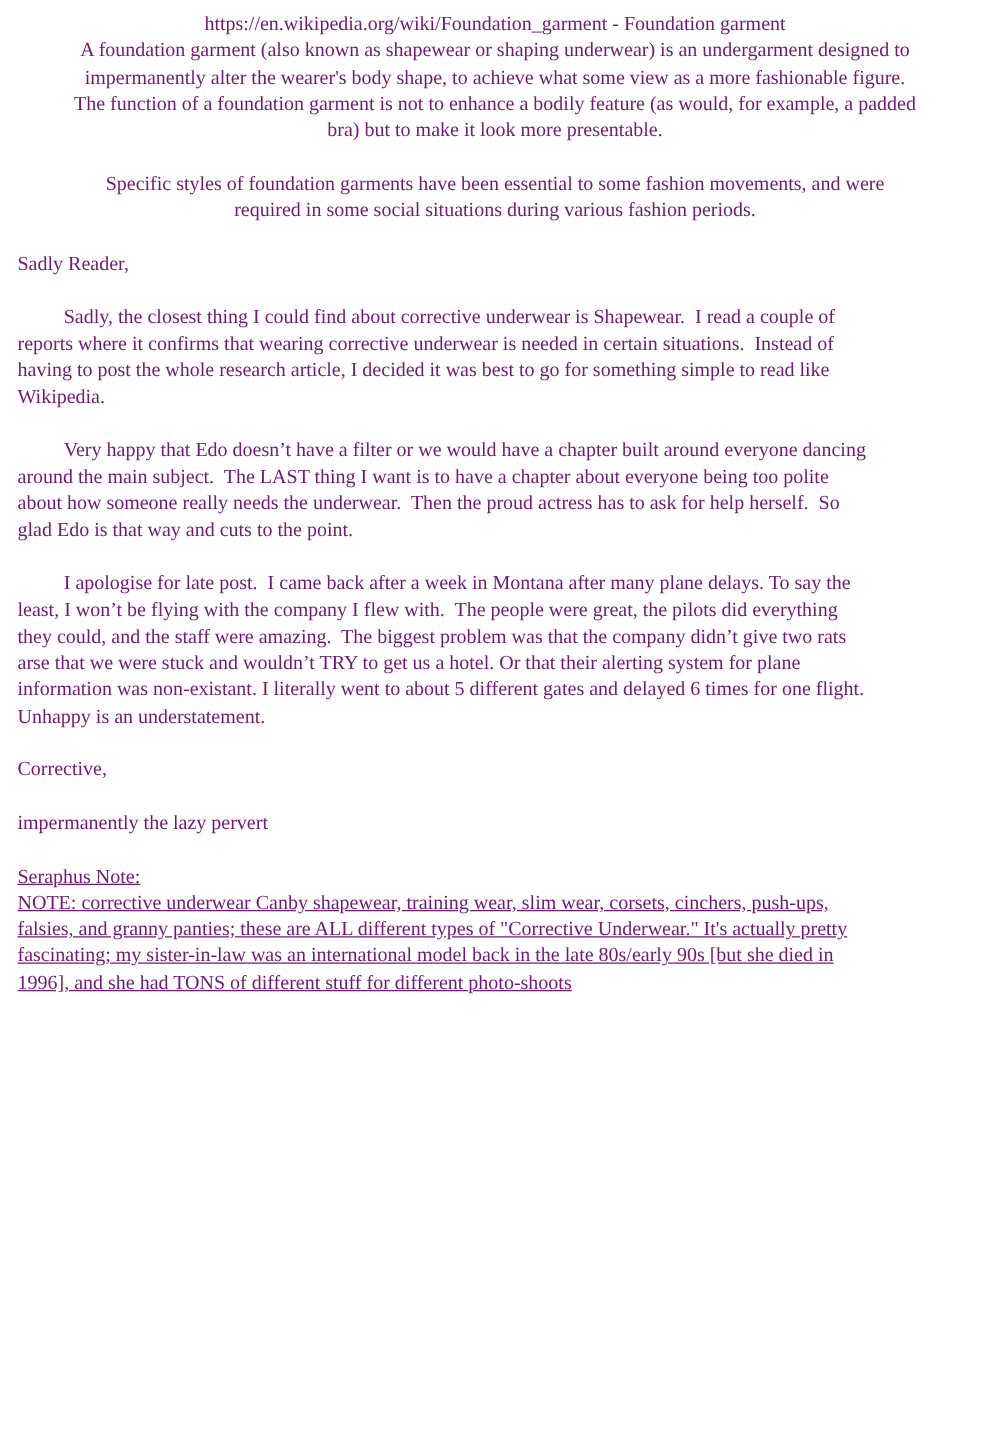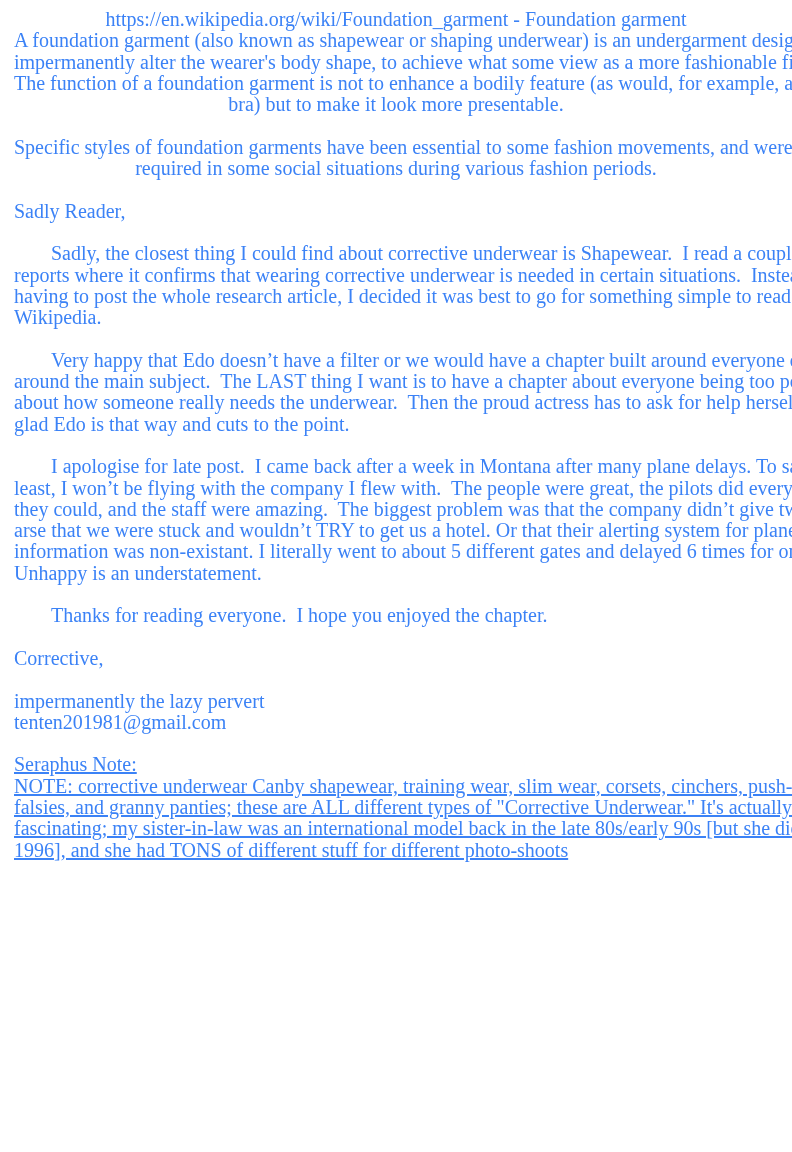--- a/index.html
+++ b/index.html
@@ -3,23 +3,23 @@
 <meta charset="utf-8">
 <style>
   html, body { margin: 0; padding: 0; background: #ffffff; }
   .page {
     position: relative;
     width: 792px;
     height: 1152px;
     background: #ffffff;
     overflow: hidden;
     font-family: "Liberation Serif", "DejaVu Serif", serif;
-    font-size: 20px;
+    font-size: 16px;
     line-height: 21.3px;
-    color: #3b82f6;
+    color: #701a75;
     box-sizing: border-box;
     padding: 9px 14px 0 14px;
     -webkit-font-smoothing: antialiased;
   }
   .blk { margin: 0 0 21.3px 0; }
   .blk:last-child { margin-bottom: 0; text-decoration: underline; }
   .txt { white-space: pre; }           
   .center { text-align: center; }
   .indent { text-indent: 37px; }        
 </style>
@@ -51,27 +51,25 @@
 about how someone really needs the underwear.  Then the proud actress has to ask for help herself.  So
 glad Edo is that way and cuts to the point.</div>
 
   <div class="blk txt indent">I apologise for late post.  I came back after a week in Montana after many plane delays. To say the
 least, I won’t be flying with the company I flew with.  The people were great, the pilots did everything
 they could, and the staff were amazing.  The biggest problem was that the company didn’t give two rats
 arse that we were stuck and wouldn’t TRY to get us a hotel. Or that their alerting system for plane
 information was non-existant. I literally went to about 5 different gates and delayed 6 times for one flight.
 Unhappy is an understatement.</div>
 
-  <div class="blk txt indent">Thanks for reading everyone.  I hope you enjoyed the chapter.</div>
 
   <div class="blk txt">Corrective,</div>
 
   <div class="blk">
     <div class="txt">impermanently the lazy pervert</div>
-    <div class="txt">tenten201981@gmail.com</div>
   </div>
 
   <div class="blk">
     <div class="txt">Seraphus Note:</div>
     <div class="txt">NOTE: corrective underwear Canby shapewear, training wear, slim wear, corsets, cinchers, push-ups,
 falsies, and granny panties; these are ALL different types of "Corrective Underwear." It's actually pretty
 fascinating; my sister-in-law was an international model back in the late 80s/early 90s [but she died in
 1996], and she had TONS of different stuff for different photo-shoots</div>
   </div>
 

